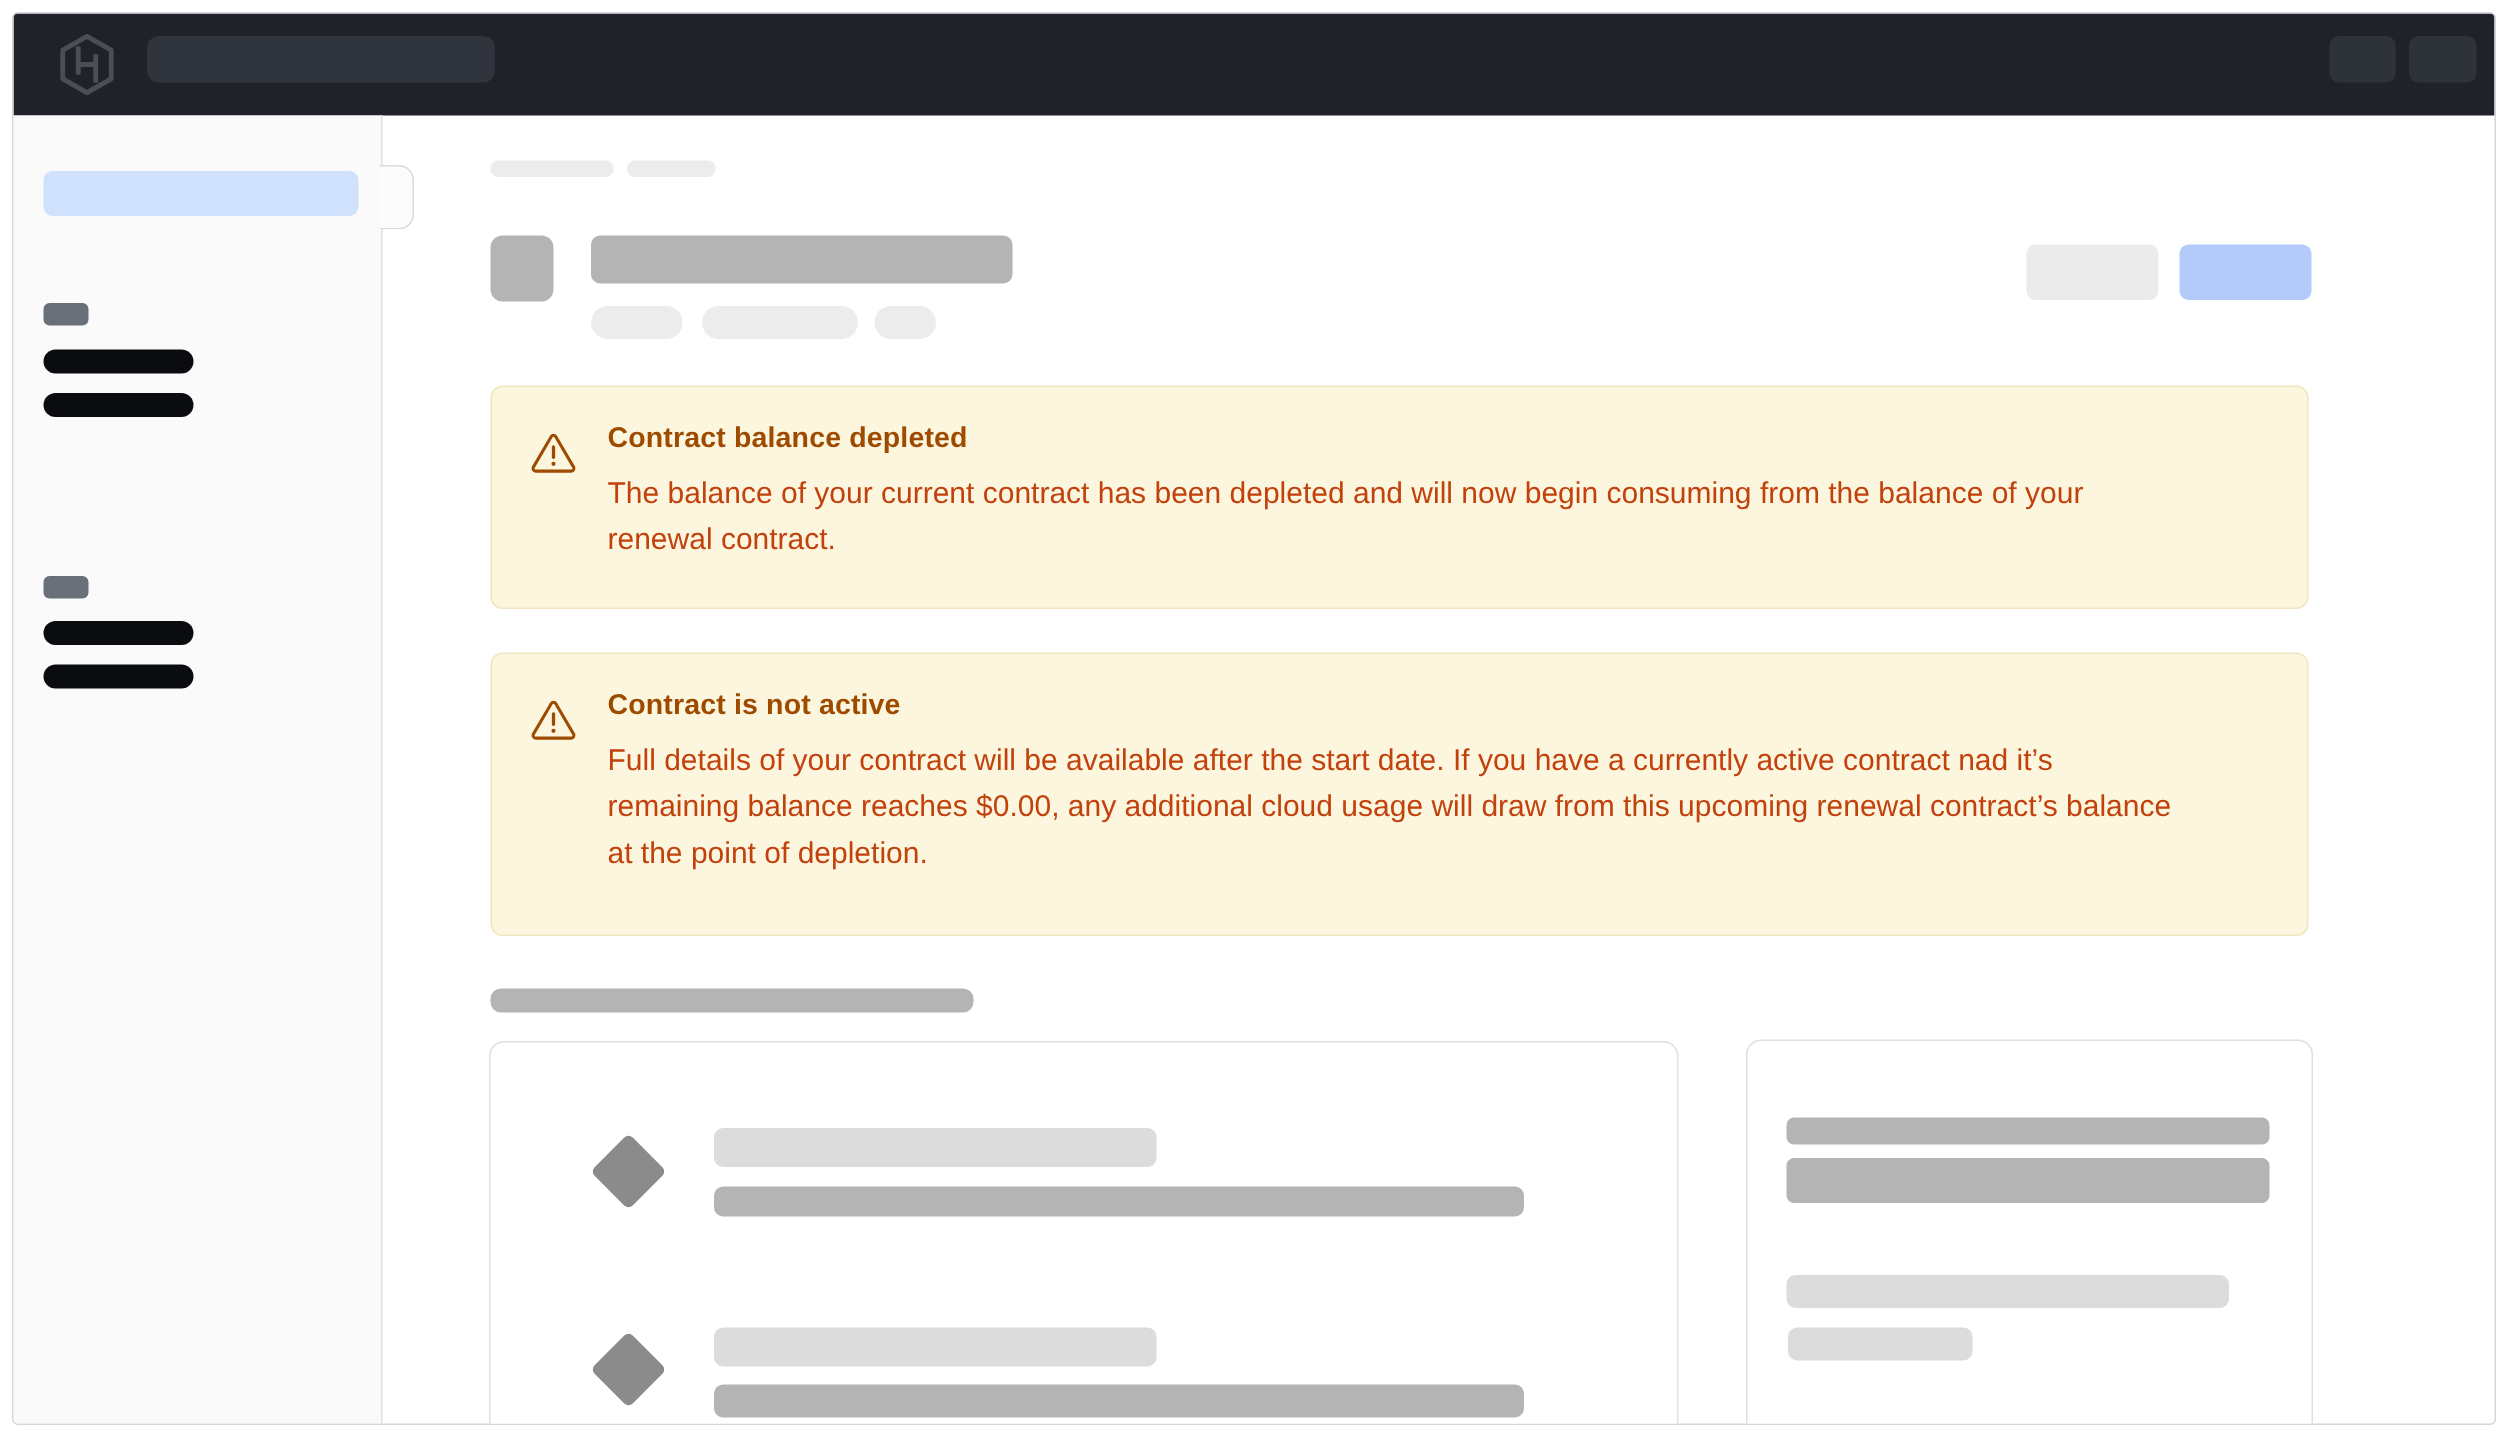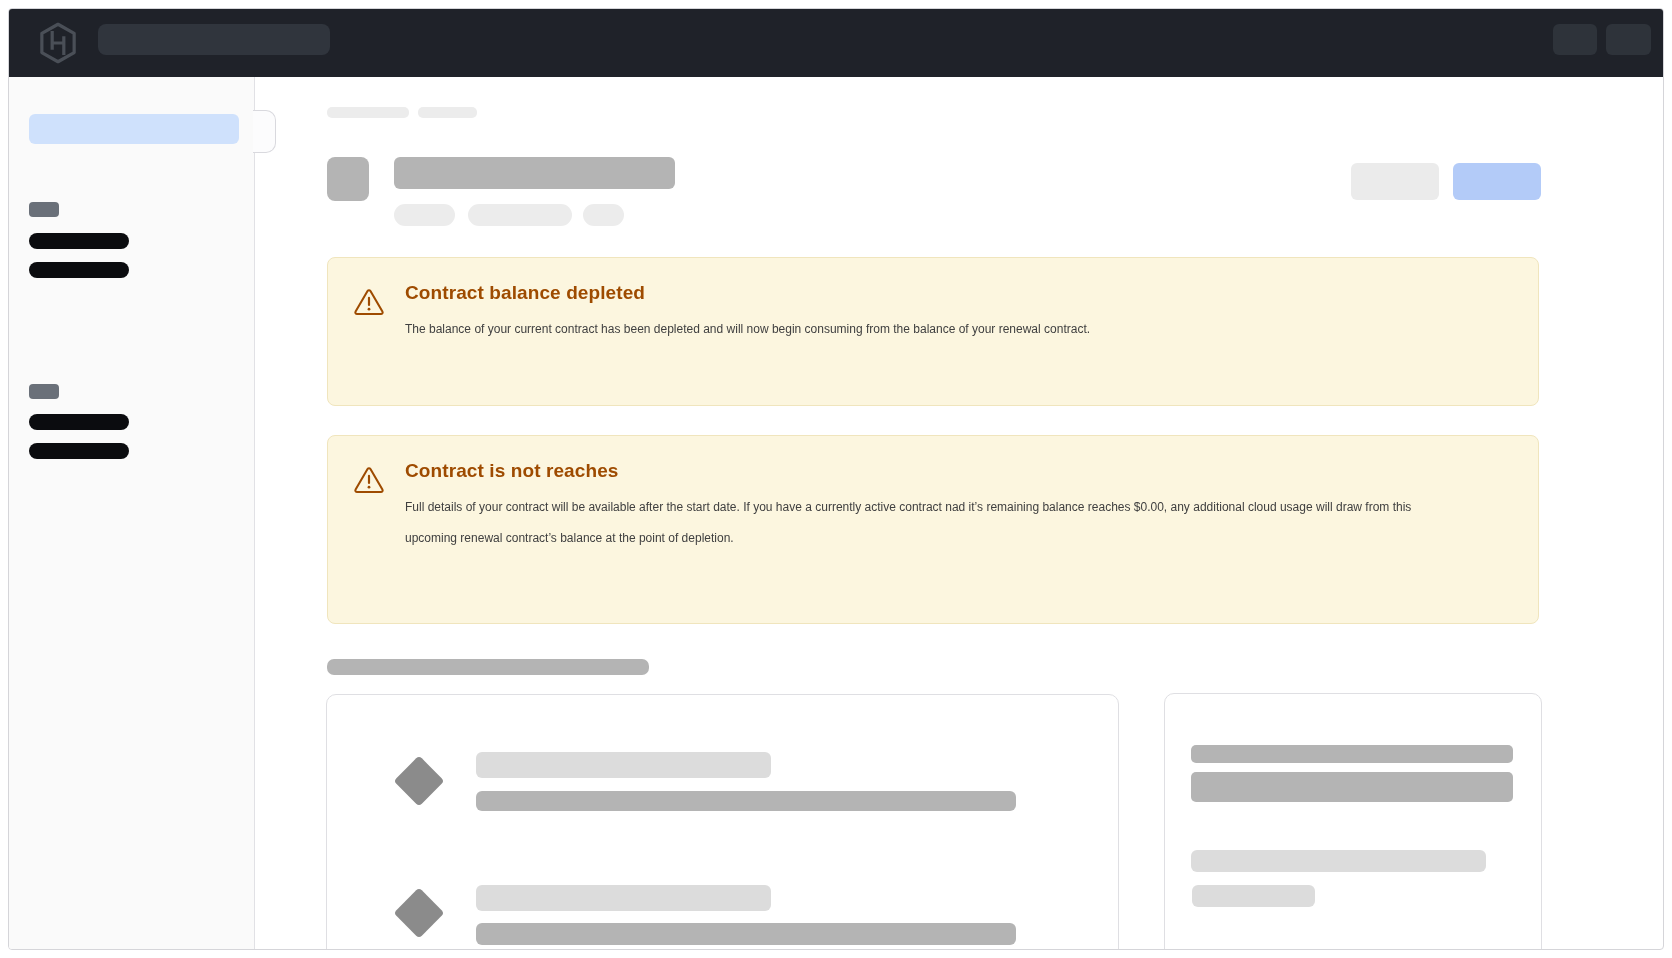--- a/index.html
+++ b/index.html
@@ -38,22 +38,22 @@
   .hd-btn.gray{left:1342px;background:#ebebeb;}
   .hd-btn.blue{left:1444px;background:#b3cbf8;}
   
   .alert{position:absolute;left:318px;width:1212px;background:#fcf6df;
     border:1px solid #f0e5bd;border-radius:8px;box-sizing:border-box;}
   .alert.a1{top:248px;height:149px;}
   .alert.a2{top:426px;height:189px;}
   .alert .icon{position:absolute;left:25px;top:29px;}
   .alert .title{position:absolute;left:77px;top:24px;font-size:19px;font-weight:700;
     color:#9e4b00;letter-spacing:.1px;}
-  .alert .body{position:absolute;left:77px;top:56px;width:1045px;font-size:12px;
-    line-height:31px;color:#404040;}
+  .alert .body{position:absolute;left:77px;top:56px;width:1045px;font-size:20px;
+    line-height:31px;color:#c2410c;}
   
   .section-bar{left:318px;top:650px;width:322px;height:16px;border-radius:7px;}
   .card{position:absolute;background:#ffffff;border:1px solid #dfdfe3;border-radius:10px;}
   .card.left{left:317px;top:685px;width:791px;height:310px;}
   .card.right{left:1155px;top:684px;width:376px;height:310px;}
   .diamond{position:absolute;width:36px;height:36px;background:#8b8b8b;border-radius:4px;
     transform:rotate(45deg);}
   .cl-bar{position:absolute;border-radius:6px;}
   .light{background:#dcdcdc;}
   .mid2{background:#b4b4b4;}
@@ -103,21 +103,21 @@
     <div class="title">Contract balance depleted</div>
     <div class="body">The balance of your current contract has been depleted and will now begin consuming from the balance of your renewal contract.</div>
   </div>
 
   <div class="alert a2">
     <svg class="icon" width="32" height="29" viewBox="0 0 26 24">
       <path d="M14.2 3.3 L24.1 20.2 a1.45 1.45 0 0 1 -1.25 2.2 H3.15 a1.45 1.45 0 0 1 -1.25 -2.2 L11.8 3.3 a1.45 1.45 0 0 1 2.4 0 Z" fill="none" stroke="#9e4b00" stroke-width="1.7" stroke-linejoin="round"></path>
       <line x1="13" y1="9" x2="13" y2="14.8" stroke="#9e4b00" stroke-width="1.8" stroke-linecap="round"></line>
       <circle cx="13" cy="18.4" r="1.15" fill="#9e4b00"></circle>
     </svg>
-    <div class="title">Contract is not reaches</div>
+    <div class="title">Contract is not active</div>
     <div class="body">Full details of your contract will be available after the start date. If you have a currently active contract nad it’s remaining balance reaches $0.00, any additional cloud usage will draw from this upcoming renewal contract’s balance at the point of depletion.</div>
   </div>
 
   <div class="sk mid section-bar"></div>
 
   <div class="card left">
     <div class="diamond" style="left:74px;top:68px;"></div>
     <div class="cl-bar light" style="left:149px;top:57px;width:295px;height:26px;"></div>
     <div class="cl-bar mid2" style="left:149px;top:96px;width:540px;height:20px;"></div>
     <div class="diamond" style="left:74px;top:200px;"></div>

